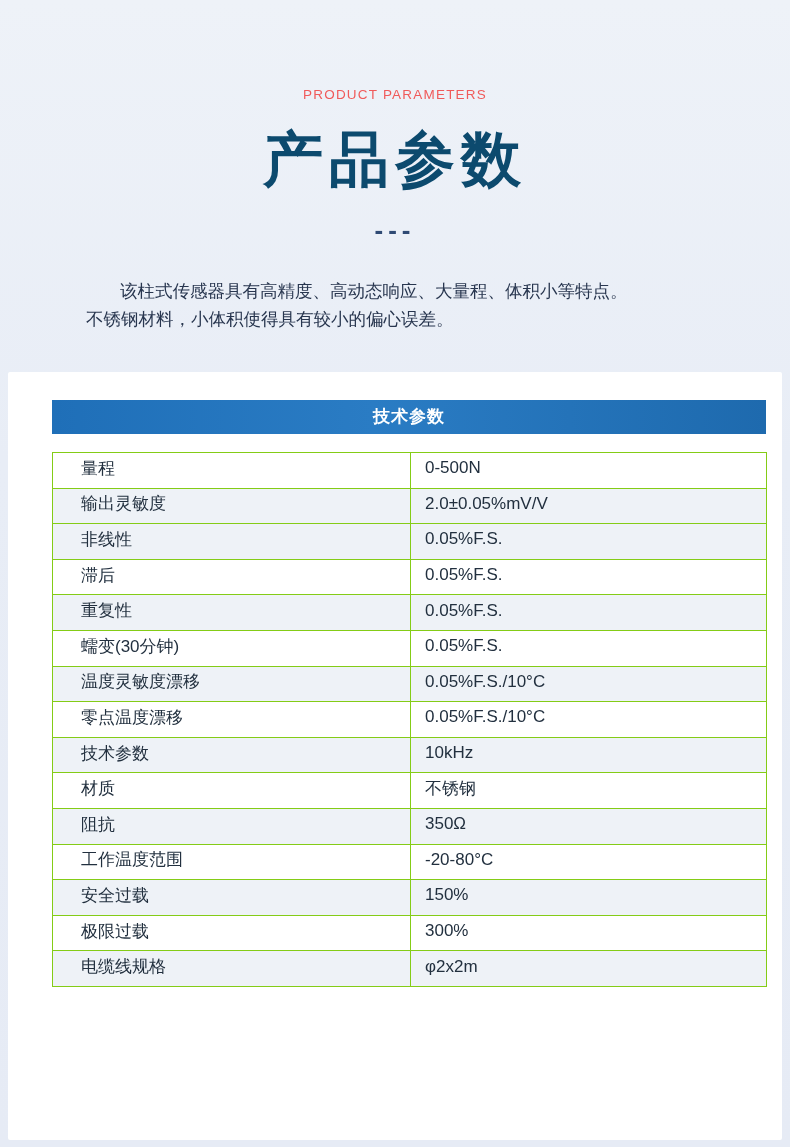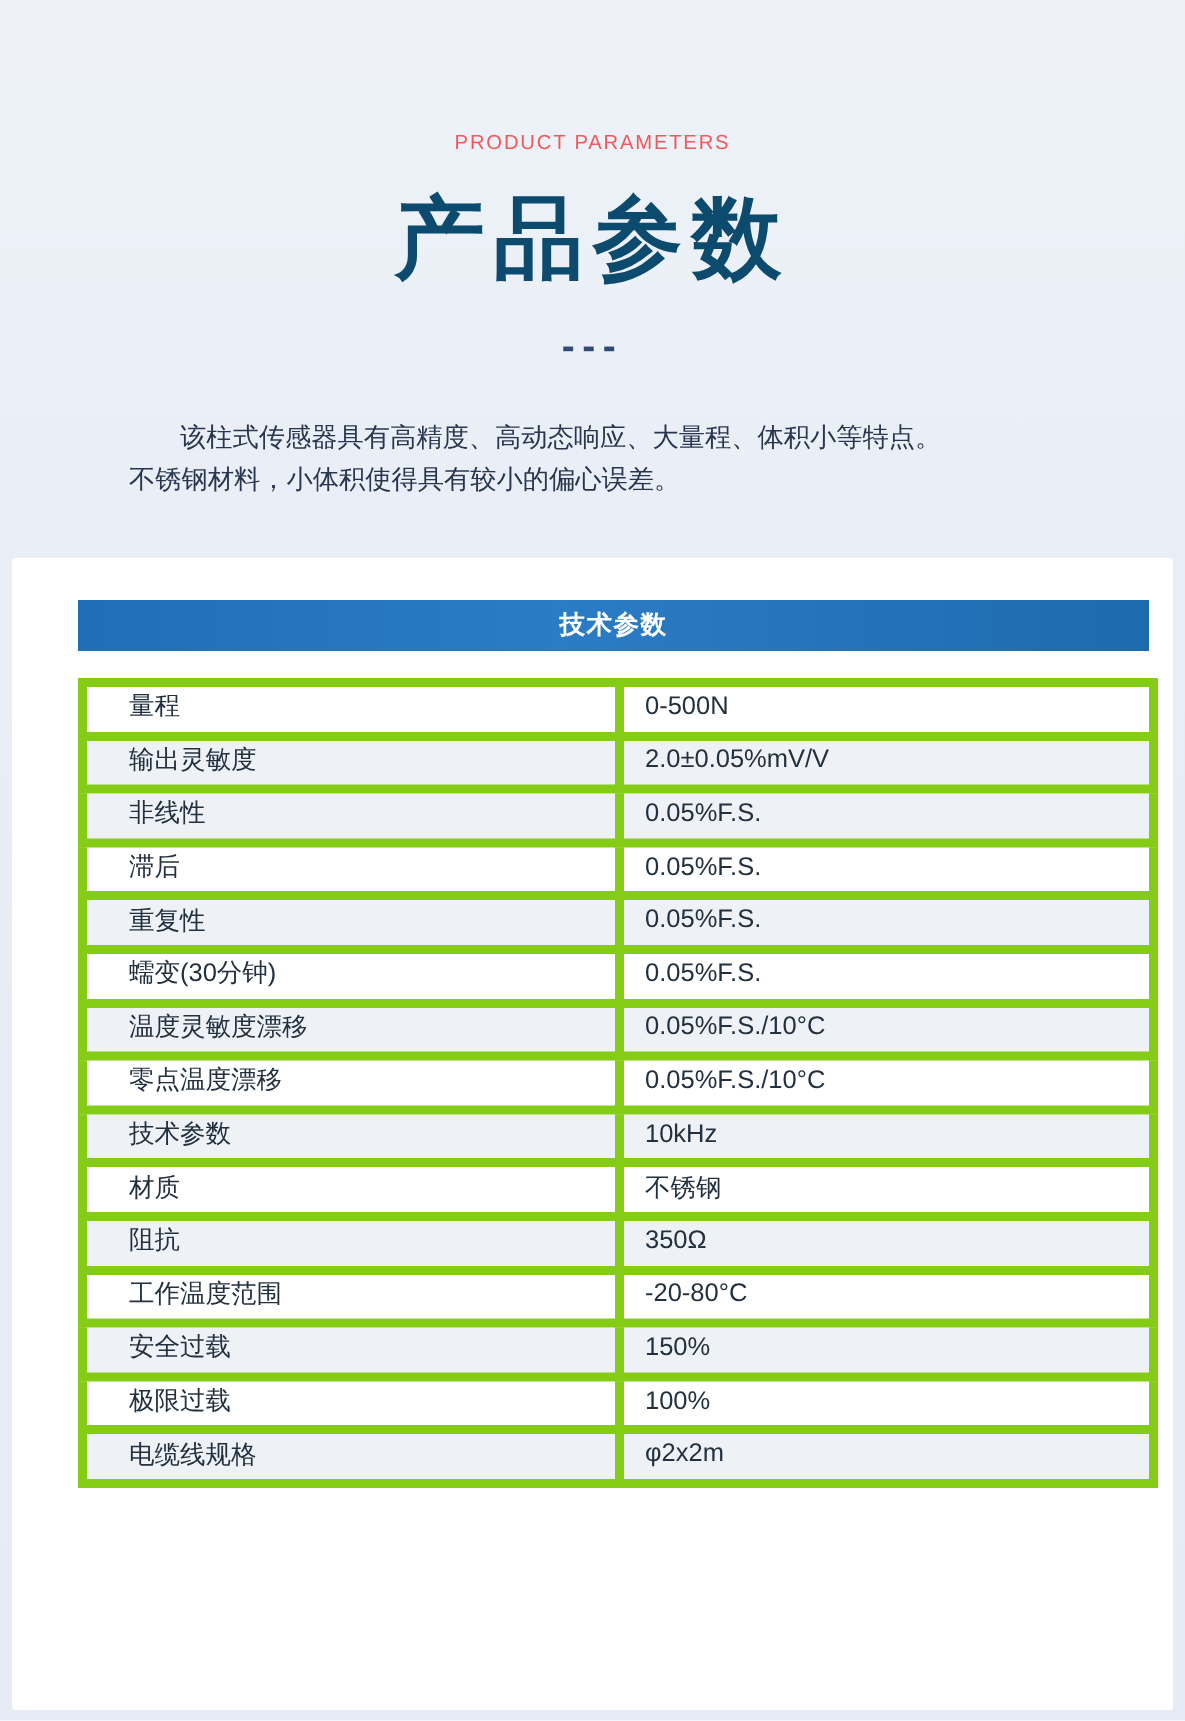--- a/index.html
+++ b/index.html
@@ -89,21 +89,21 @@
   }
 
   table.params {
     margin-top: 18px;
     width: 714px;
     border-collapse: collapse;
     table-layout: fixed;
   }
   table.params td {
     height: 35.6px;
-    border: 6px solid #84cc16;
+    border: 1px solid #84cc16;
     font-size: 17px;
     color: #22303f;
     padding: 0 0 4px 28px;
     vertical-align: middle;
     white-space: nowrap;
     overflow: hidden;
   }
   table.params td.val {
     padding-left: 14px;
   }
@@ -186,21 +186,21 @@
           <tr class="plain">
             <td class="name">工作温度范围</td>
             <td class="val">-20-80°C</td>
           </tr>
           <tr class="alt">
             <td class="name">安全过载</td>
             <td class="val">150%</td>
           </tr>
           <tr class="plain">
             <td class="name">极限过载</td>
-            <td class="val">100%</td>
+            <td class="val">300%</td>
           </tr>
           <tr class="alt">
             <td class="name">电缆线规格</td>
             <td class="val">φ2x2m</td>
           </tr>
         </tbody>
     </table>
   </div>
 </div>
 

